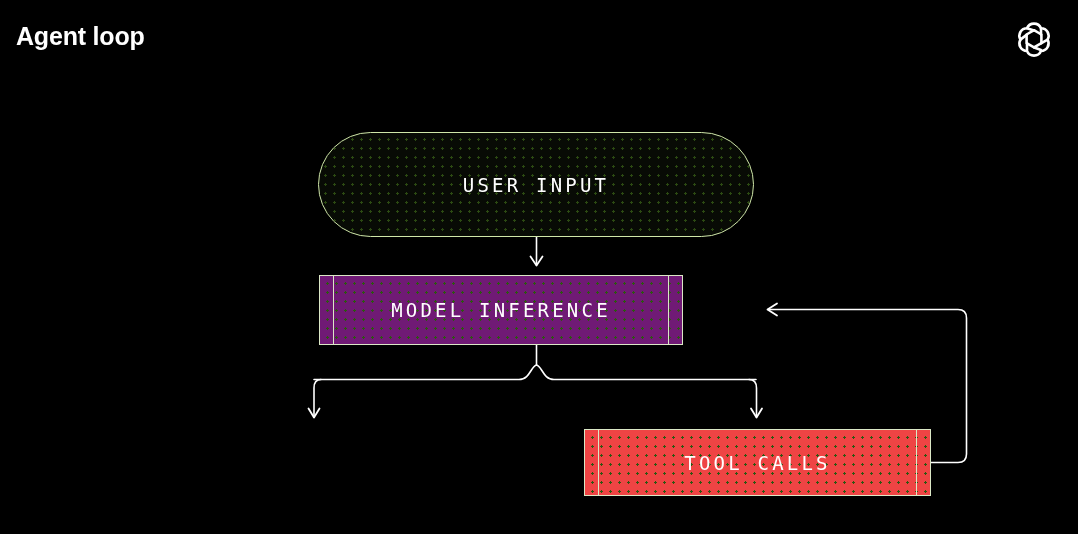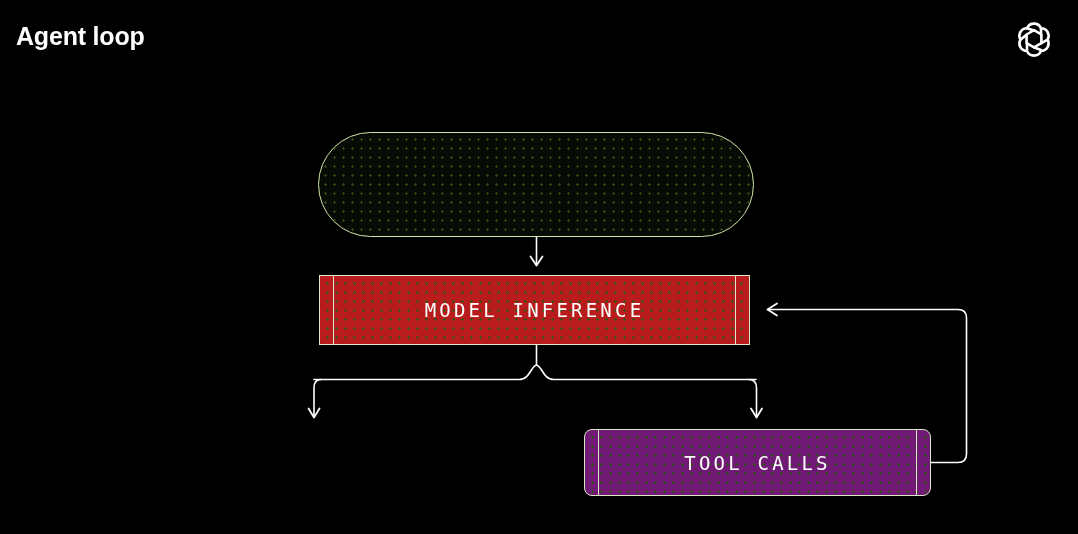--- a/index.html
+++ b/index.html
@@ -95,24 +95,24 @@
     background-size: 9px 9px;
     background-position: 2px 2px;
     border-radius: 53px;
   }
   #node-user-input .node-label { color: #ffffff; }
 
   
   #node-model-inference {
     left: 319px;
     top: 275px;
-    width: 431px;
+    width: 364px;
     height: 70px;
     border: 1.4px solid #dbe8c6;
-    background: #b91c1c;
+    background: #701a75;
     overflow: hidden;
   }
   #node-model-inference .dots {
     background-image: radial-gradient(#2e5712 1.25px, transparent 1.4px);
     background-size: 9px 9px;
     background-position: 3px 3px;
   }
   #node-model-inference .node-label { color: #ffffff; }
 
   
@@ -138,22 +138,22 @@
   }
   #node-agent-response .node-label { color: #000000; }
 
   
   #node-tool-calls {
     left: 584px;
     top: 429px;
     width: 347px;
     height: 67px;
     border: 1.4px solid #dbe8c6;
-    background: #701a75;
-    border-radius: 8px;
+    background: #ef4444;
+    border-radius: 0;
     overflow: hidden;
     align-items: center;
   }
   #node-tool-calls .dots {
     background-image: radial-gradient(#2e5712 1.25px, transparent 1.4px);
     background-size: 9px 9px;
     background-position: 3px 3px;
   }
   #node-tool-calls .node-label { color: #ffffff; }
   #node-tool-calls .rule-left  { left: 13px; }
@@ -222,20 +222,21 @@
                C963.5,462.5 966.5,459.5 966.5,454
                L966.5,318
                C966.5,312.5 963.5,309.5 958,309.5
                L768,309.5"></path>
       <path class="head" d="M777,303.5 L767.5,309.5 L777,315.5"></path>
     </g>
   </svg>
 
   <div class="node" id="node-user-input">
     <span class="dots"></span>
+    <span class="node-label">USER INPUT</span>
   </div>
 
   <div class="node" id="node-model-inference">
     <span class="dots"></span>
     <span class="rule-left"></span>
     <span class="rule-right"></span>
     <span class="node-label">MODEL INFERENCE</span>
   </div>
 
 

